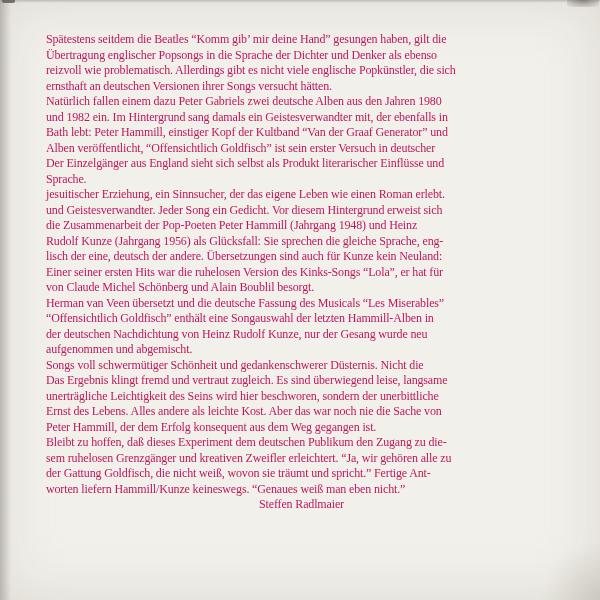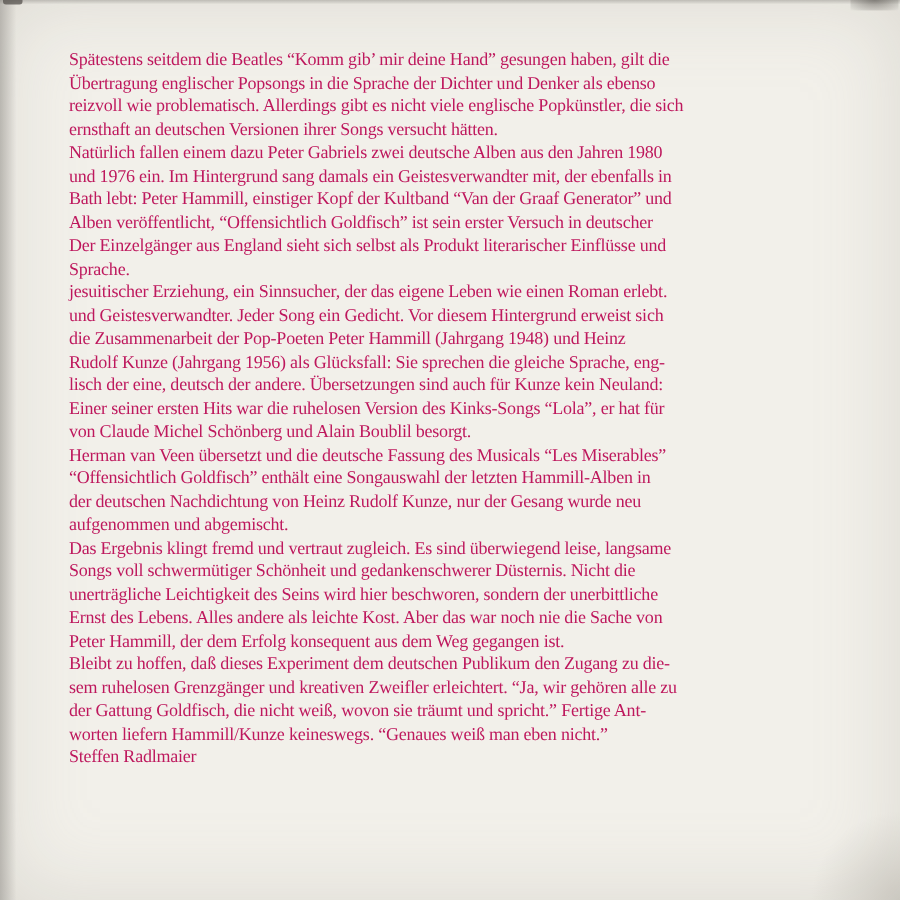--- a/index.html
+++ b/index.html
@@ -62,21 +62,21 @@
     font-size: 12px;
     line-height: 15.5px;
     letter-spacing: -0.15px;
   }
   .line {
     white-space: pre;
     height: 15.5px;
   }
   .signature {
     height: 15.5px;
-    text-align: left;
+    text-align: center;
     padding-right: 1px;
     white-space: pre;
   }
 </style>
 </head>
 <body>
 
 <div class="page">
   <div class="vignette"></div>
   <div class="edge-left"></div>
@@ -84,38 +84,38 @@
   <div class="mark-tl"></div>
   <div class="mark-tr"></div>
   <div class="corner-br"></div>
 
   <div class="text-block" id="text-block">
     <div class="line">Spätestens seitdem die Beatles “Komm gib’ mir deine Hand” gesungen haben, gilt die</div>
       <div class="line">Übertragung englischer Popsongs in die Sprache der Dichter und Denker als ebenso</div>
       <div class="line">reizvoll wie problematisch. Allerdings gibt es nicht viele englische Popkünstler, die sich</div>
       <div class="line">ernsthaft an deutschen Versionen ihrer Songs versucht hätten.</div>
       <div class="line">Natürlich fallen einem dazu Peter Gabriels zwei deutsche Alben aus den Jahren 1980</div>
-      <div class="line">und 1976 ein. Im Hintergrund sang damals ein Geistesverwandter mit, der ebenfalls in</div>
+      <div class="line">und 1982 ein. Im Hintergrund sang damals ein Geistesverwandter mit, der ebenfalls in</div>
       <div class="line">Bath lebt: Peter Hammill, einstiger Kopf der Kultband “Van der Graaf Generator” und</div>
       <div class="line">Alben veröffentlicht, “Offensichtlich Goldfisch” ist sein erster Versuch in deutscher</div>
       <div class="line">Der Einzelgänger aus England sieht sich selbst als Produkt literarischer Einflüsse und</div>
       <div class="line">Sprache.</div>
       <div class="line">jesuitischer Erziehung, ein Sinnsucher, der das eigene Leben wie einen Roman erlebt.</div>
       <div class="line">und Geistesverwandter. Jeder Song ein Gedicht. Vor diesem Hintergrund erweist sich</div>
       <div class="line">die Zusammenarbeit der Pop-Poeten Peter Hammill (Jahrgang 1948) und Heinz</div>
       <div class="line">Rudolf Kunze (Jahrgang 1956) als Glücksfall: Sie sprechen die gleiche Sprache, eng-</div>
       <div class="line">lisch der eine, deutsch der andere. Übersetzungen sind auch für Kunze kein Neuland:</div>
       <div class="line">Einer seiner ersten Hits war die ruhelosen Version des Kinks-Songs “Lola”, er hat für</div>
       <div class="line">von Claude Michel Schönberg und Alain Boublil besorgt.</div>
       <div class="line">Herman van Veen übersetzt und die deutsche Fassung des Musicals “Les Miserables”</div>
       <div class="line">“Offensichtlich Goldfisch” enthält eine Songauswahl der letzten Hammill-Alben in</div>
       <div class="line">der deutschen Nachdichtung von Heinz Rudolf Kunze, nur der Gesang wurde neu</div>
       <div class="line">aufgenommen und abgemischt.</div>
+      <div class="line">Songs voll schwermütiger Schönheit und gedankenschwerer Düsternis. Nicht die</div>
       <div class="line">Das Ergebnis klingt fremd und vertraut zugleich. Es sind überwiegend leise, langsame</div>
-      <div class="line">Songs voll schwermütiger Schönheit und gedankenschwerer Düsternis. Nicht die</div>
       <div class="line">unerträgliche Leichtigkeit des Seins wird hier beschworen, sondern der unerbittliche</div>
       <div class="line">Ernst des Lebens. Alles andere als leichte Kost. Aber das war noch nie die Sache von</div>
       <div class="line">Peter Hammill, der dem Erfolg konsequent aus dem Weg gegangen ist.</div>
       <div class="line">Bleibt zu hoffen, daß dieses Experiment dem deutschen Publikum den Zugang zu die-</div>
       <div class="line">sem ruhelosen Grenzgänger und kreativen Zweifler erleichtert. “Ja, wir gehören alle zu</div>
       <div class="line">der Gattung Goldfisch, die nicht weiß, wovon sie träumt und spricht.” Fertige Ant-</div>
       <div class="line">worten liefern Hammill/Kunze keineswegs. “Genaues weiß man eben nicht.”</div>
       <div class="signature" id="signature-line">Steffen Radlmaier</div>
   </div>
 </div>

